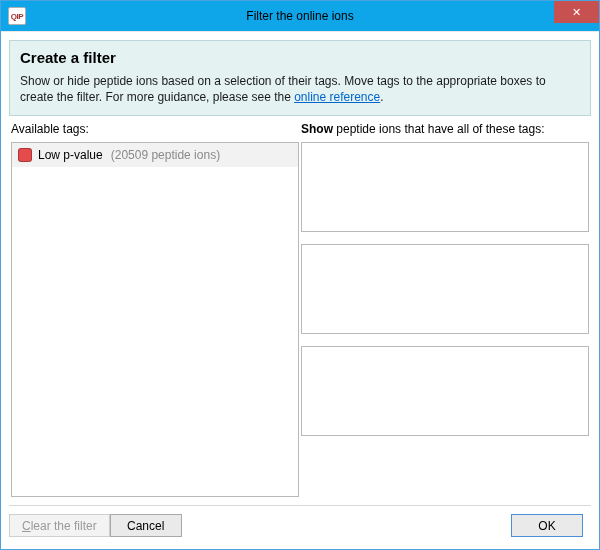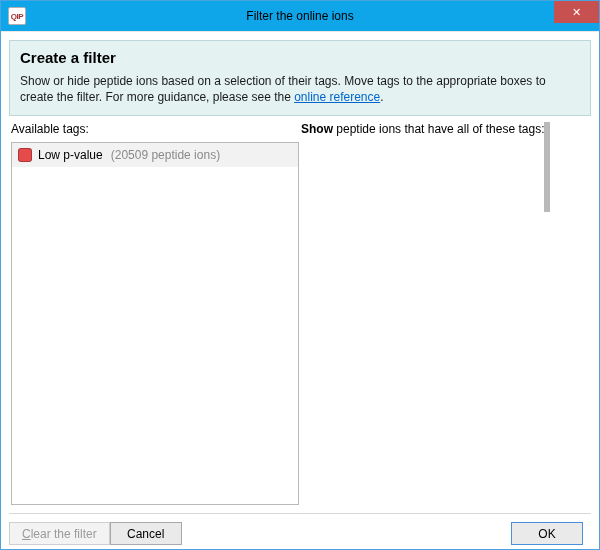--- a/index.html
+++ b/index.html
@@ -99,21 +99,21 @@
     min-height: 0;
   }
   .col-left {
     flex: 1;
     display: flex;
     flex-direction: column;
   }
   .col-right {
     flex: 1;
     display: flex;
-    flex-direction: row;
+    flex-direction: column;
   }
   .col-heading {
     font-size: 12px;
     margin-bottom: 4px;
     line-height: 1.3;
   }
   .col-heading b { font-weight: bold; }
   .listbox {
     flex: 1;
     border: 1px solid #b9b9b9;
@@ -144,21 +144,21 @@
     border-radius: 3px;
     margin-right: 6px;
     border: 1px solid rgba(0,0,0,0.25);
     box-sizing: border-box;
   }
   .tag-name { color: #000; }
   .tag-count { color: #8a8a8a; margin-left: 8px; }
   
   .footer {
     border-top: 1px solid #d8d8d8;
-    margin: 8px 8px 4px 8px;
+    margin: 8px 8px 12px 8px;
     padding-top: 8px;
     display: flex;
     align-items: center;
   }
   .btn {
     min-width: 72px;
     height: 23px;
     border: 1px solid #a8a8a8;
     background: #eaeaea;
     font-family: inherit;

